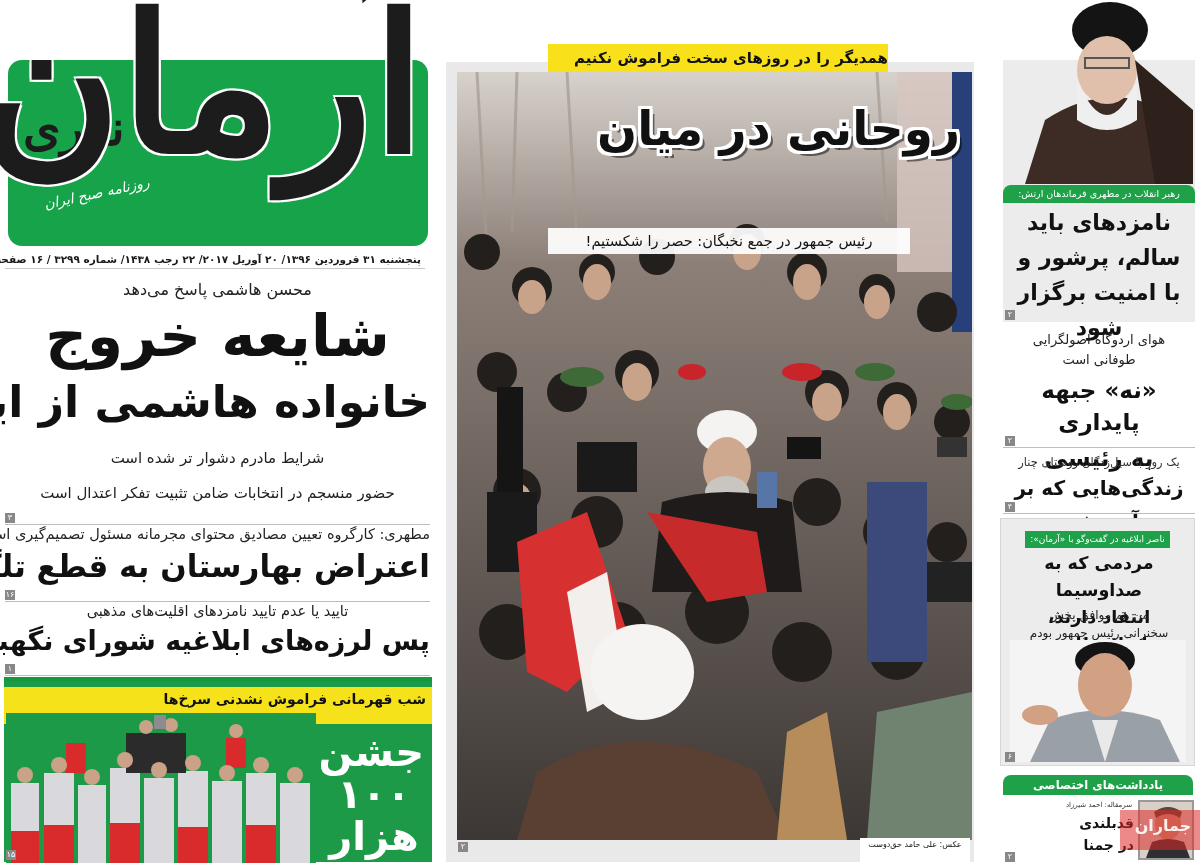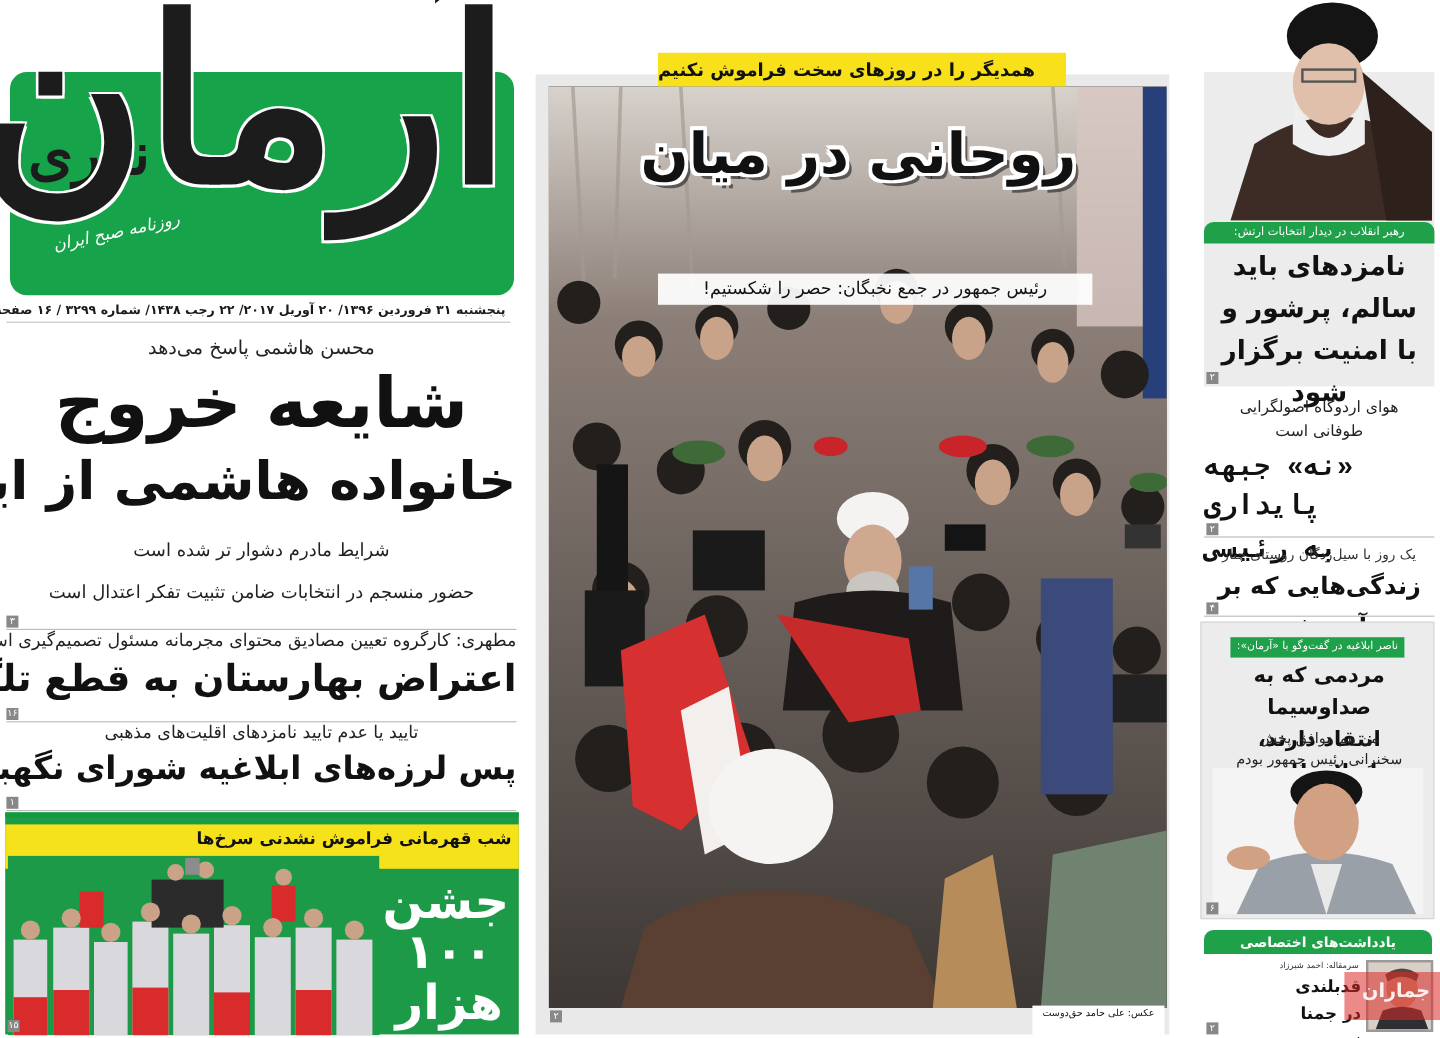--- a/index.html
+++ b/index.html
@@ -40,35 +40,35 @@
   #story-3 .hl { font-size: 27px; line-height: 40px; margin-top: 2px; }
 
   #sports { left: 4px; top: 677px; width: 428px; height: 185px; background: #1c9a48; border-top: 4px solid #139a3c; }
   #sports .ribbon { position: absolute; left: 0; right: 0; top: 6px; height: 37px; background: #f6e21b; font-size: 14px; font-weight: bold; line-height: 24px; padding-right: 6px; text-align: right; color: #111; }
   #sports .big { position: absolute; right: 8px; top: 50px; width: 100px; color: #ffffff; font-weight: bold; text-align: center; font-size: 40px; line-height: 42px; }
   #sports .photo { position: absolute; left: 2px; top: 32px; width: 310px; height: 150px; overflow: hidden; }
 
   
   #center-frame { left: 446px; top: 62px; width: 528px; height: 800px; background: #e9e9e9; }
   #center-photo { left: 457px; top: 72px; width: 515px; height: 768px; overflow: hidden; background: #6b6560; }
-  #center-ribbon { left: 548px; top: 44px; width: 340px; height: 28px; background: #f8e11a; font-size: 15px; font-weight: bold; line-height: 28px; text-align: left; color: #111; }
-  #center-hl { left: 470px; top: 98px; width: 490px; text-align: center; color: #111; }
+  #center-ribbon { left: 548px; top: 44px; width: 340px; height: 28px; background: #f8e11a; font-size: 15px; font-weight: bold; line-height: 28px; text-align: right; color: #111; }
+  #center-hl { left: 470px; top: 98px; width: 490px; color: #111; }
   #center-hl .l { font-weight: bold; font-size: 47px; line-height: 62px; color: #111; text-shadow: 3px 3px 0 #fff, -3px -3px 0 #fff, 3px -3px 0 #fff, -3px 3px 0 #fff, 0 3px 0 #fff, 3px 0 0 #fff, 0 -3px 0 #fff, -3px 0 0 #fff, 5px 5px 0 rgba(0,0,0,0.5); white-space: nowrap; }
   #center-sub { left: 548px; top: 228px; width: 362px; height: 26px; background: rgba(255,255,255,0.93); font-size: 14.5px; line-height: 26px; text-align: center; color: #111; }
   #photo-credit { left: 860px; top: 838px; width: 110px; height: 29px; background: #fff; font-size: 8px; line-height: 14px; text-align: center; color: #111; }
 
   
   #right-box-1 { left: 1003px; top: 60px; width: 192px; height: 262px; background: #ececec; }
   #leader-photo { left: 1015px; top: 0; width: 178px; height: 184px; overflow: hidden; }
   #leader-ribbon { left: 1003px; top: 185px; width: 192px; height: 18px; background: #1fa14a; border-radius: 8px 8px 0 0; color: #fff; font-size: 9.5px; line-height: 18px; text-align: center; }
   #leader-hl { left: 1003px; top: 205px; width: 192px; font-weight: bold; font-size: 22px; line-height: 35px; text-align: center; color: #111; }
 
   #right-s2 { left: 1003px; top: 330px; width: 192px; height: 118px; }
   #right-s2 .kicker { font-size: 13px; line-height: 20px; }
-  #right-s2 .hl { font-size: 23px; line-height: 32px; font-weight: bold; text-align: left; color: #111; margin-top: 4px; font-family: Liberation Mono, monospace; }
+  #right-s2 .hl { font-size: 23px; line-height: 32px; font-weight: bold; text-align: center; color: #111; margin-top: 4px; }
 
   #right-s3 { left: 1003px; top: 453px; width: 192px; height: 60px; }
   #right-s3 .kicker { font-size: 11.5px; line-height: 18px; color: #333; }
   #right-s3 .hl { font-size: 20px; line-height: 34px; font-weight: bold; text-align: center; color: #111; }
 
   #right-box-4 { left: 1000px; top: 518px; width: 195px; height: 248px; background: #ececec; border: 1px solid #d6d6d6; }
   #interview-ribbon { left: 1025px; top: 531px; width: 145px; height: 17px; background: #1fa14a; color: #fff; font-size: 9px; line-height: 17px; text-align: center; }
   #interview-hl { left: 1003px; top: 550px; width: 192px; font-weight: bold; font-size: 17.5px; line-height: 27px; text-align: center; color: #111; }
   #interview-sub { left: 1003px; top: 606px; width: 192px; font-size: 12px; line-height: 18px; text-align: center; color: #222; }
   #interview-photo { left: 1010px; top: 640px; width: 176px; height: 122px; overflow: hidden; }
@@ -281,21 +281,21 @@
 <div id="leader-photo" class="abs">
   <svg width="178" height="184" viewBox="0 0 178 184">
     <path d="M10 184 L30 120 Q90 80 150 110 L178 184 Z" fill="#3d2c26"></path>
     <ellipse cx="95" cy="30" rx="38" ry="28" fill="#141414"></ellipse>
     <ellipse cx="92" cy="70" rx="30" ry="34" fill="#e0c0aa"></ellipse>
     <path d="M62 80 Q92 150 122 80 L122 120 Q92 140 62 120 Z" fill="#efefef"></path>
     <rect x="70" y="58" width="44" height="10" fill="none" stroke="#555" stroke-width="2"></rect>
     <path d="M120 60 L178 110 L178 184 L140 184 Z" fill="#2e211c"></path>
   </svg>
 </div>
-<div id="leader-ribbon" class="abs">رهبر انقلاب در دیدار انتخابات ارتش:</div>
+<div id="leader-ribbon" class="abs">رهبر انقلاب در مطهری فرماندهان ارتش:</div>
 <div id="leader-hl" class="abs">
   <div>نامزدهای باید</div>
   <div>سالم، پرشور و</div>
   <div>با امنیت برگزار شود</div>
 </div>
 <div class="page-num" style="left:1005px; top:310px;">۲</div>
 
 <div id="right-s2" class="abs">
   <div class="kicker">هوای اردوگاه اصولگرایی</div>
   <div class="kicker">طوفانی است</div>

